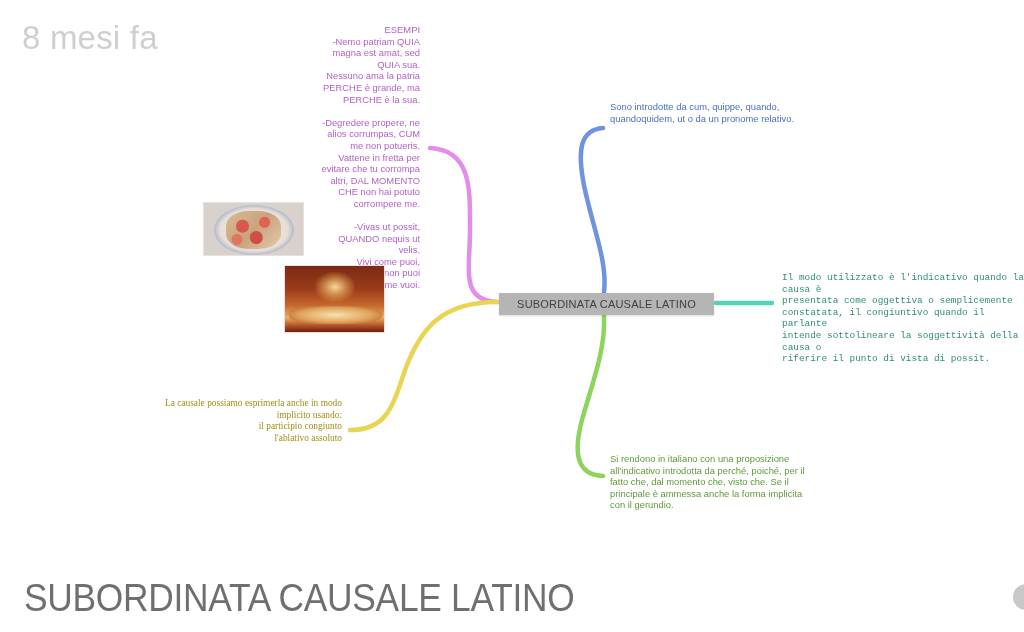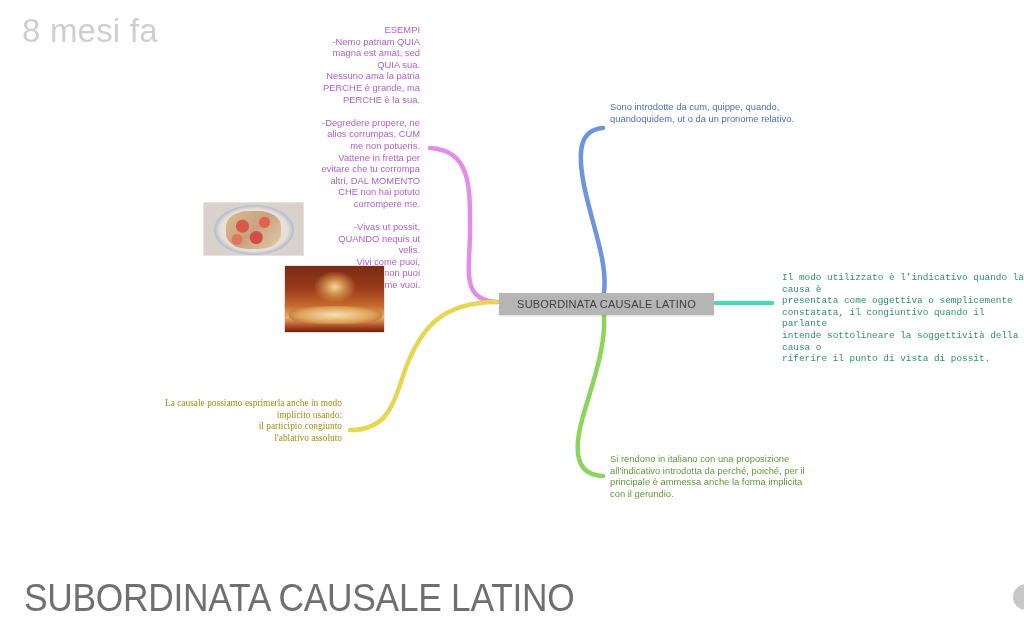--- a/index.html
+++ b/index.html
@@ -1,20 +1,20 @@
 <!DOCTYPE html>
 <html><head>
 <meta charset="utf-8">
 <style>
   * { margin: 0; padding: 0; box-sizing: border-box; }
   html, body { width: 1024px; height: 632px; background: #ffffff; overflow: hidden; }
   body { position: relative; font-family: "Liberation Sans", sans-serif; }
 
   .timestamp {
-    position: absolute; left: 22px; top: 12px;
+    position: absolute; left: 22px; top: 19px;
     font-size: 33px; color: #cfcfcf; letter-spacing: 0.2px;
   }
 
   .map {
     position: absolute; left: 0; top: 0; width: 1024px; height: 560px;
   }
   .map svg.branches { position: absolute; left: 0; top: 0; width: 1024px; height: 560px; }
 
   .node-text {
     position: absolute; font-size: 9.4px; line-height: 11.6px;
@@ -142,20 +142,21 @@
     <div>Il modo utilizzato è l'indicativo quando la causa è</div>
     <div>presentata come oggettiva o semplicemente</div>
     <div>constatata, il congiuntivo quando il parlante</div>
     <div>intende sottolineare la soggettività della causa o</div>
     <div>riferire il punto di vista di possit.</div>
   </div>
 
   <div class="node-text green" style="left:610px; top:441px; width:245px;">
     <div>Si rendono in italiano con una proposizione</div>
     <div>all'indicativo introdotta da perché, poiché, per il</div>
+    <div>fatto che, dal momento che, visto che. Se il</div>
     <div>principale è ammessa anche la forma implicita</div>
     <div>con il gerundio.</div>
   </div>
 
   <div class="node-text yellow" style="left:95px; top:398px; width:247px;font-family:Liberation Serif, serif;">
     <div>La causale possiamo esprimerla anche in modo</div>
     <div>implicito usando:</div>
     <div>il participio congiunto</div>
     <div>l'ablativo assoluto</div>
   </div>

